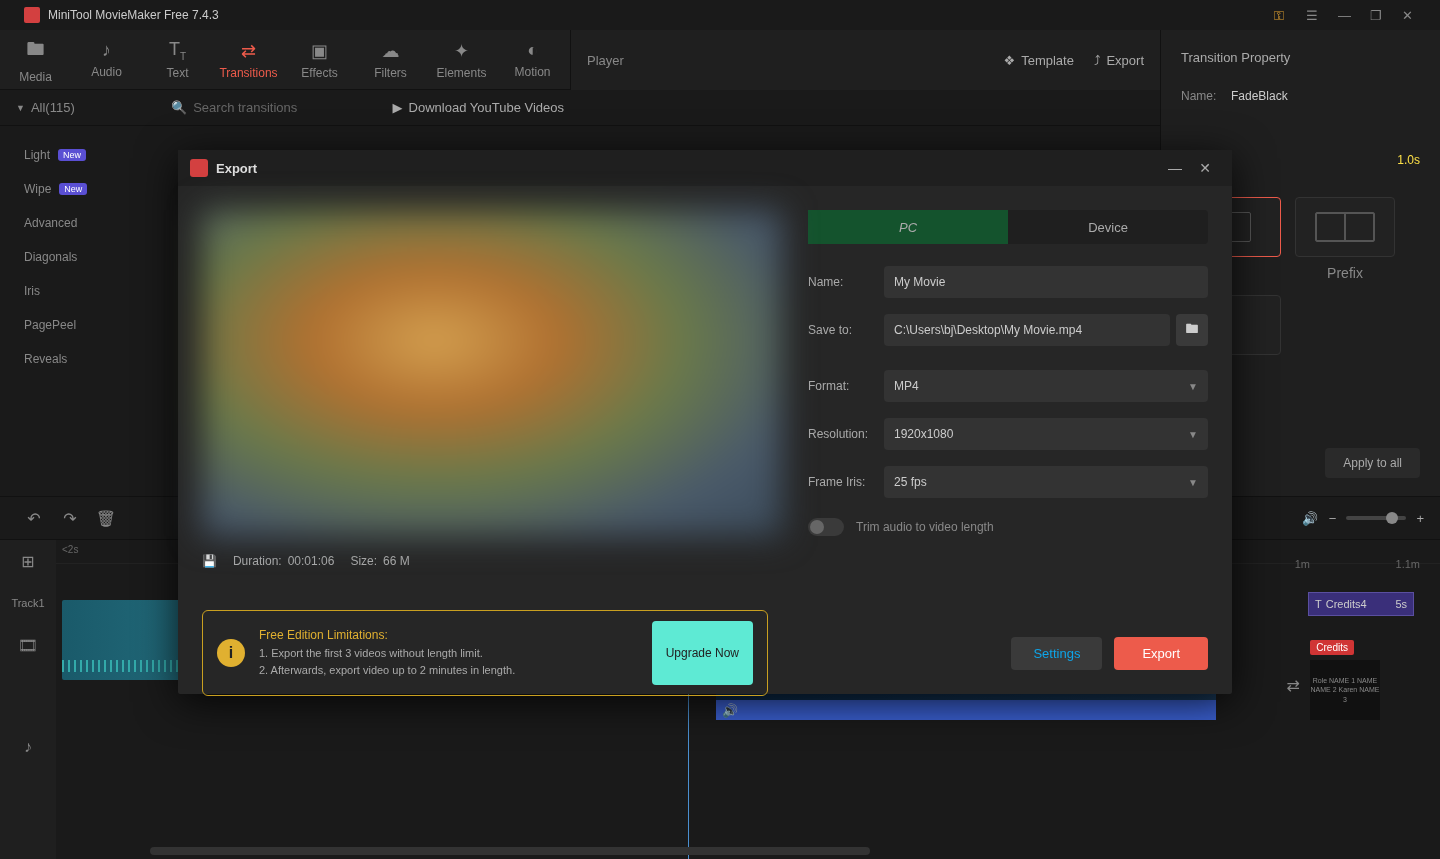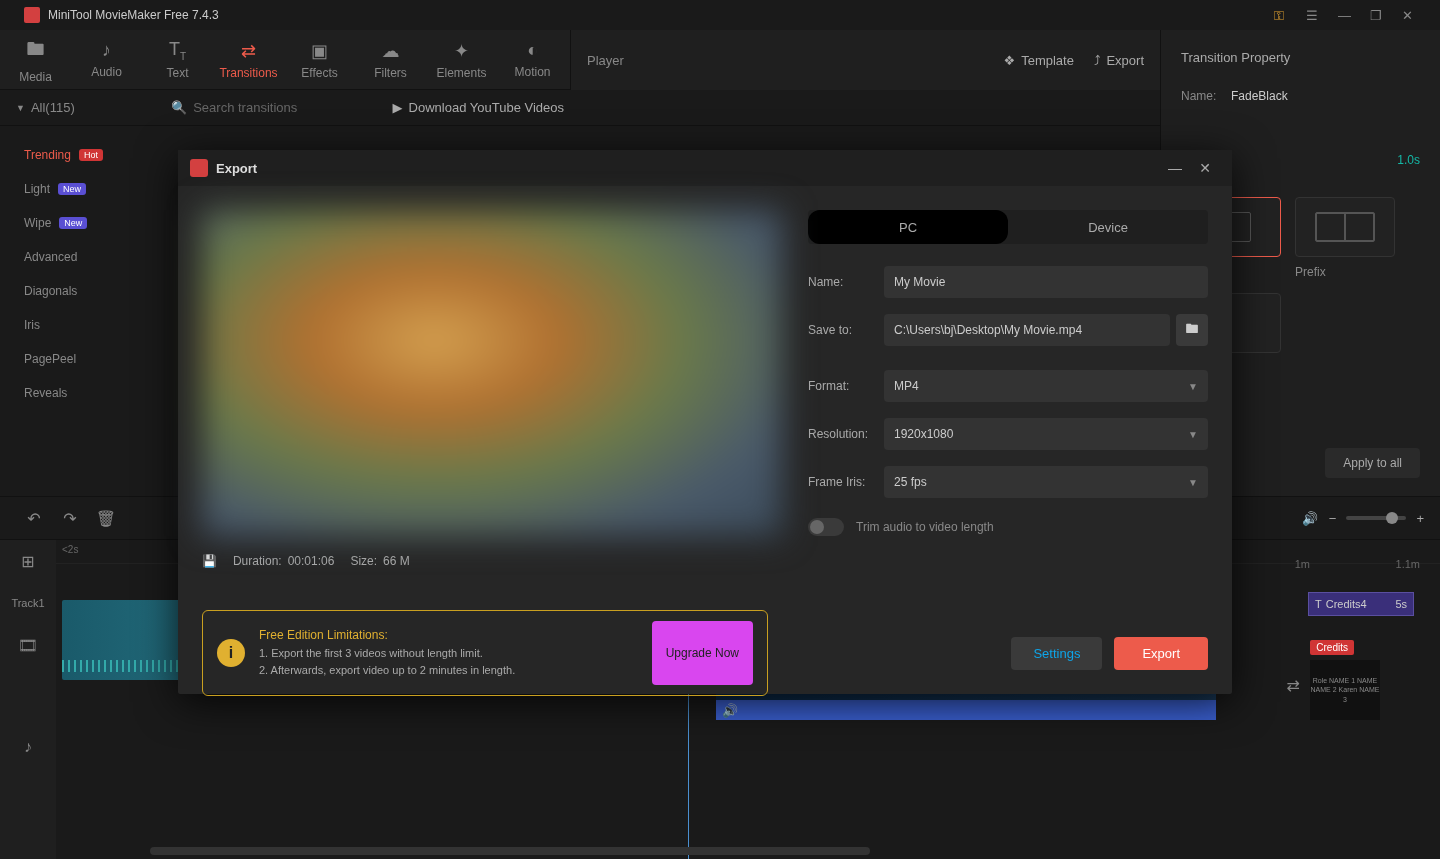--- a/index.html
+++ b/index.html
@@ -41,28 +41,28 @@
 .player-label { color: #888; font-size: 13px; }
 .player-right { margin-left: auto; display: flex; gap: 20px; align-items: center; }
 .player-btn { display: flex; align-items: center; gap: 6px; color: #aaa; cursor: pointer; }
 
 
 .property-panel { position: absolute; top: 30px; right: 0; width: 280px; background: #1f1f1f; border-left: 1px solid #111; padding: 20px; height: 466px; }
 .prop-title { color: #aaa; font-size: 13px; margin-bottom: 24px; }
 .prop-row { display: flex; align-items: center; margin-bottom: 18px; color: #888; font-size: 12px; }
 .prop-label { width: 50px; }
 .prop-val { color: #ccc; }
-.prop-duration-val { margin-left: auto; color: #14b8a6; }
+.prop-duration-val { margin-left: auto; color: #fde047; }
 .mode-boxes { display: flex; gap: 14px; margin-top: 30px; }
 .mode-box { width: 100px; height: 60px; border: 1px solid #333; border-radius: 4px; display: flex; align-items: center; justify-content: center; cursor: pointer; background: #222; }
 .mode-box.selected { border-color: #ed5b4b; }
 .mode-inner { width: 40px; height: 30px; border: 1px solid #555; border-radius: 2px; }
 .mode-inner.double { width: 60px; display: flex; }
 .mode-inner.double > div { flex: 1; border: 1px solid #555; }
-.mode-label { text-align: left; margin-top: 8px; color: #888; font-size: 12px; }
+.mode-label { text-align: center; margin-top: 8px; color: #888; font-size: 14px; }
 .apply-btn { position: absolute; bottom: 18px; right: 20px; padding: 8px 18px; background: #2a2a2a; color: #aaa; border-radius: 4px; cursor: pointer; font-size: 12px; }
 
 
 .timeline-toolbar { position: absolute; top: 496px; left: 0; right: 0; height: 44px; background: #1a1a1a; display: flex; align-items: center; padding: 0 16px; border-top: 1px solid #111; border-bottom: 1px solid #111; }
 .tl-btn { width: 36px; height: 36px; display: flex; align-items: center; justify-content: center; color: #888; cursor: pointer; font-size: 16px; }
 .tl-right { margin-left: auto; display: flex; align-items: center; gap: 10px; }
 .zoom-slider { width: 60px; height: 4px; background: #444; border-radius: 2px; position: relative; }
 .zoom-handle { position: absolute; top: -4px; right: 8px; width: 12px; height: 12px; background: #888; border-radius: 50%; }
 
 
@@ -91,37 +91,37 @@
 .dialog-logo { width: 18px; height: 18px; background: #d34040; border-radius: 3px; margin-right: 8px; }
 .dialog-title { color: #ddd; font-size: 13px; font-weight: 600; flex: 1; }
 .dialog-ctrl { width: 30px; text-align: center; color: #aaa; cursor: pointer; font-size: 14px; }
 .dialog-body { flex: 1; display: flex; padding: 24px; gap: 26px; }
 .preview-col { width: 580px; display: flex; flex-direction: column; }
 .preview-img { width: 100%; height: 326px; background: radial-gradient(ellipse at 40% 40%, #d4a050 0%, #b07030 25%, #6a7a4a 50%, #4a5a6a 75%, #3a4a5a 100%); filter: blur(16px); border-radius: 2px; }
 .preview-info { margin-top: 18px; display: flex; align-items: center; gap: 16px; color: #aaa; font-size: 12px; }
 .form-col { flex: 1; }
 .tab-row { display: flex; background: #1f1f1f; border-radius: 4px; margin-bottom: 22px; height: 34px; }
 .tab-item { flex: 1; display: flex; align-items: center; justify-content: center; color: #aaa; cursor: pointer; font-size: 13px; }
-.tab-item.active { background: #000000; border-radius: 12px; }
+.tab-item.active { background: #14532d; border-radius: 0; font-style: italic; }
 .form-row { display: flex; align-items: center; margin-bottom: 16px; }
 .form-label { width: 76px; color: #aaa; font-size: 12px; }
 .form-input { flex: 1; height: 32px; background: #333; border-radius: 4px; padding: 0 10px; color: #ccc; font-size: 12px; display: flex; align-items: center; position: relative; }
 .browse-btn { width: 32px; height: 32px; background: #3a3a3a; margin-left: 6px; display: flex; align-items: center; justify-content: center; border-radius: 4px; cursor: pointer; color: #ccc; }
 .dropdown-caret { position: absolute; right: 10px; color: #888; font-size: 10px; }
 .toggle-row { display: flex; align-items: center; gap: 12px; margin-top: 20px; }
 .toggle { width: 36px; height: 18px; background: #3a3a3a; border-radius: 10px; position: relative; cursor: pointer; }
 .toggle-knob { position: absolute; left: 2px; top: 2px; width: 14px; height: 14px; background: #666; border-radius: 50%; }
 .toggle-label { color: #888; font-size: 12px; }
 .dialog-footer { height: 82px; display: flex; align-items: center; padding: 0 24px; gap: 12px; }
 .limitations-box { flex: 0 0 566px; border: 1px solid #c9a020; border-radius: 6px; padding: 10px 14px; display: flex; align-items: center; gap: 14px; }
 .info-icon { width: 28px; height: 28px; background: #e0b030; border-radius: 50%; display: flex; align-items: center; justify-content: center; color: #222; font-weight: bold; font-size: 16px; }
 .limit-text { flex: 1; }
 .limit-title { color: #e0b030; font-size: 12px; margin-bottom: 3px; }
 .limit-line { color: #aaa; font-size: 11px; line-height: 1.5; }
-.upgrade-btn { background: #d946ef; color: #222; padding: 25px 14px; border-radius: 4px; font-size: 12px; cursor: pointer; }
+.upgrade-btn { background: #5eead4; color: #222; padding: 25px 14px; border-radius: 4px; font-size: 12px; cursor: pointer; }
 .footer-spacer { flex: 1; }
 .settings-btn { background: #3a3a3a; color: #0ea5e9; padding: 9px 22px; border-radius: 4px; cursor: pointer; font-size: 13px; }
 .export-btn { background: #ed5b4b; color: #fff; padding: 9px 28px; border-radius: 4px; cursor: pointer; font-size: 13px; }
 
 .scrollbar-h { position: absolute; bottom: 4px; left: 150px; width: 720px; height: 8px; background: #333; border-radius: 4px; }
 </style>
 </head>
 <body>
 
 <div class="titlebar">
@@ -181,24 +181,20 @@
       <span>Search transitions</span>
     </div>
   <div class="secondary-yt">
       <span>▶</span>
       <span>Download YouTube Videos</span>
     </div>
 </div>
 
 <div class="main">
   <div class="sidebar">
-    <div class="sidebar-item active">
-        <span>Trending</span>
-        <span class="badge badge-hot">Hot</span>
-      </div>
     <div class="sidebar-item">
         <span>Light</span>
         <span class="badge badge-new">New</span>
       </div>
     <div class="sidebar-item">
         <span>Wipe</span>
         <span class="badge badge-new">New</span>
       </div>
     <div class="sidebar-item">
         <span>Advanced</span>

